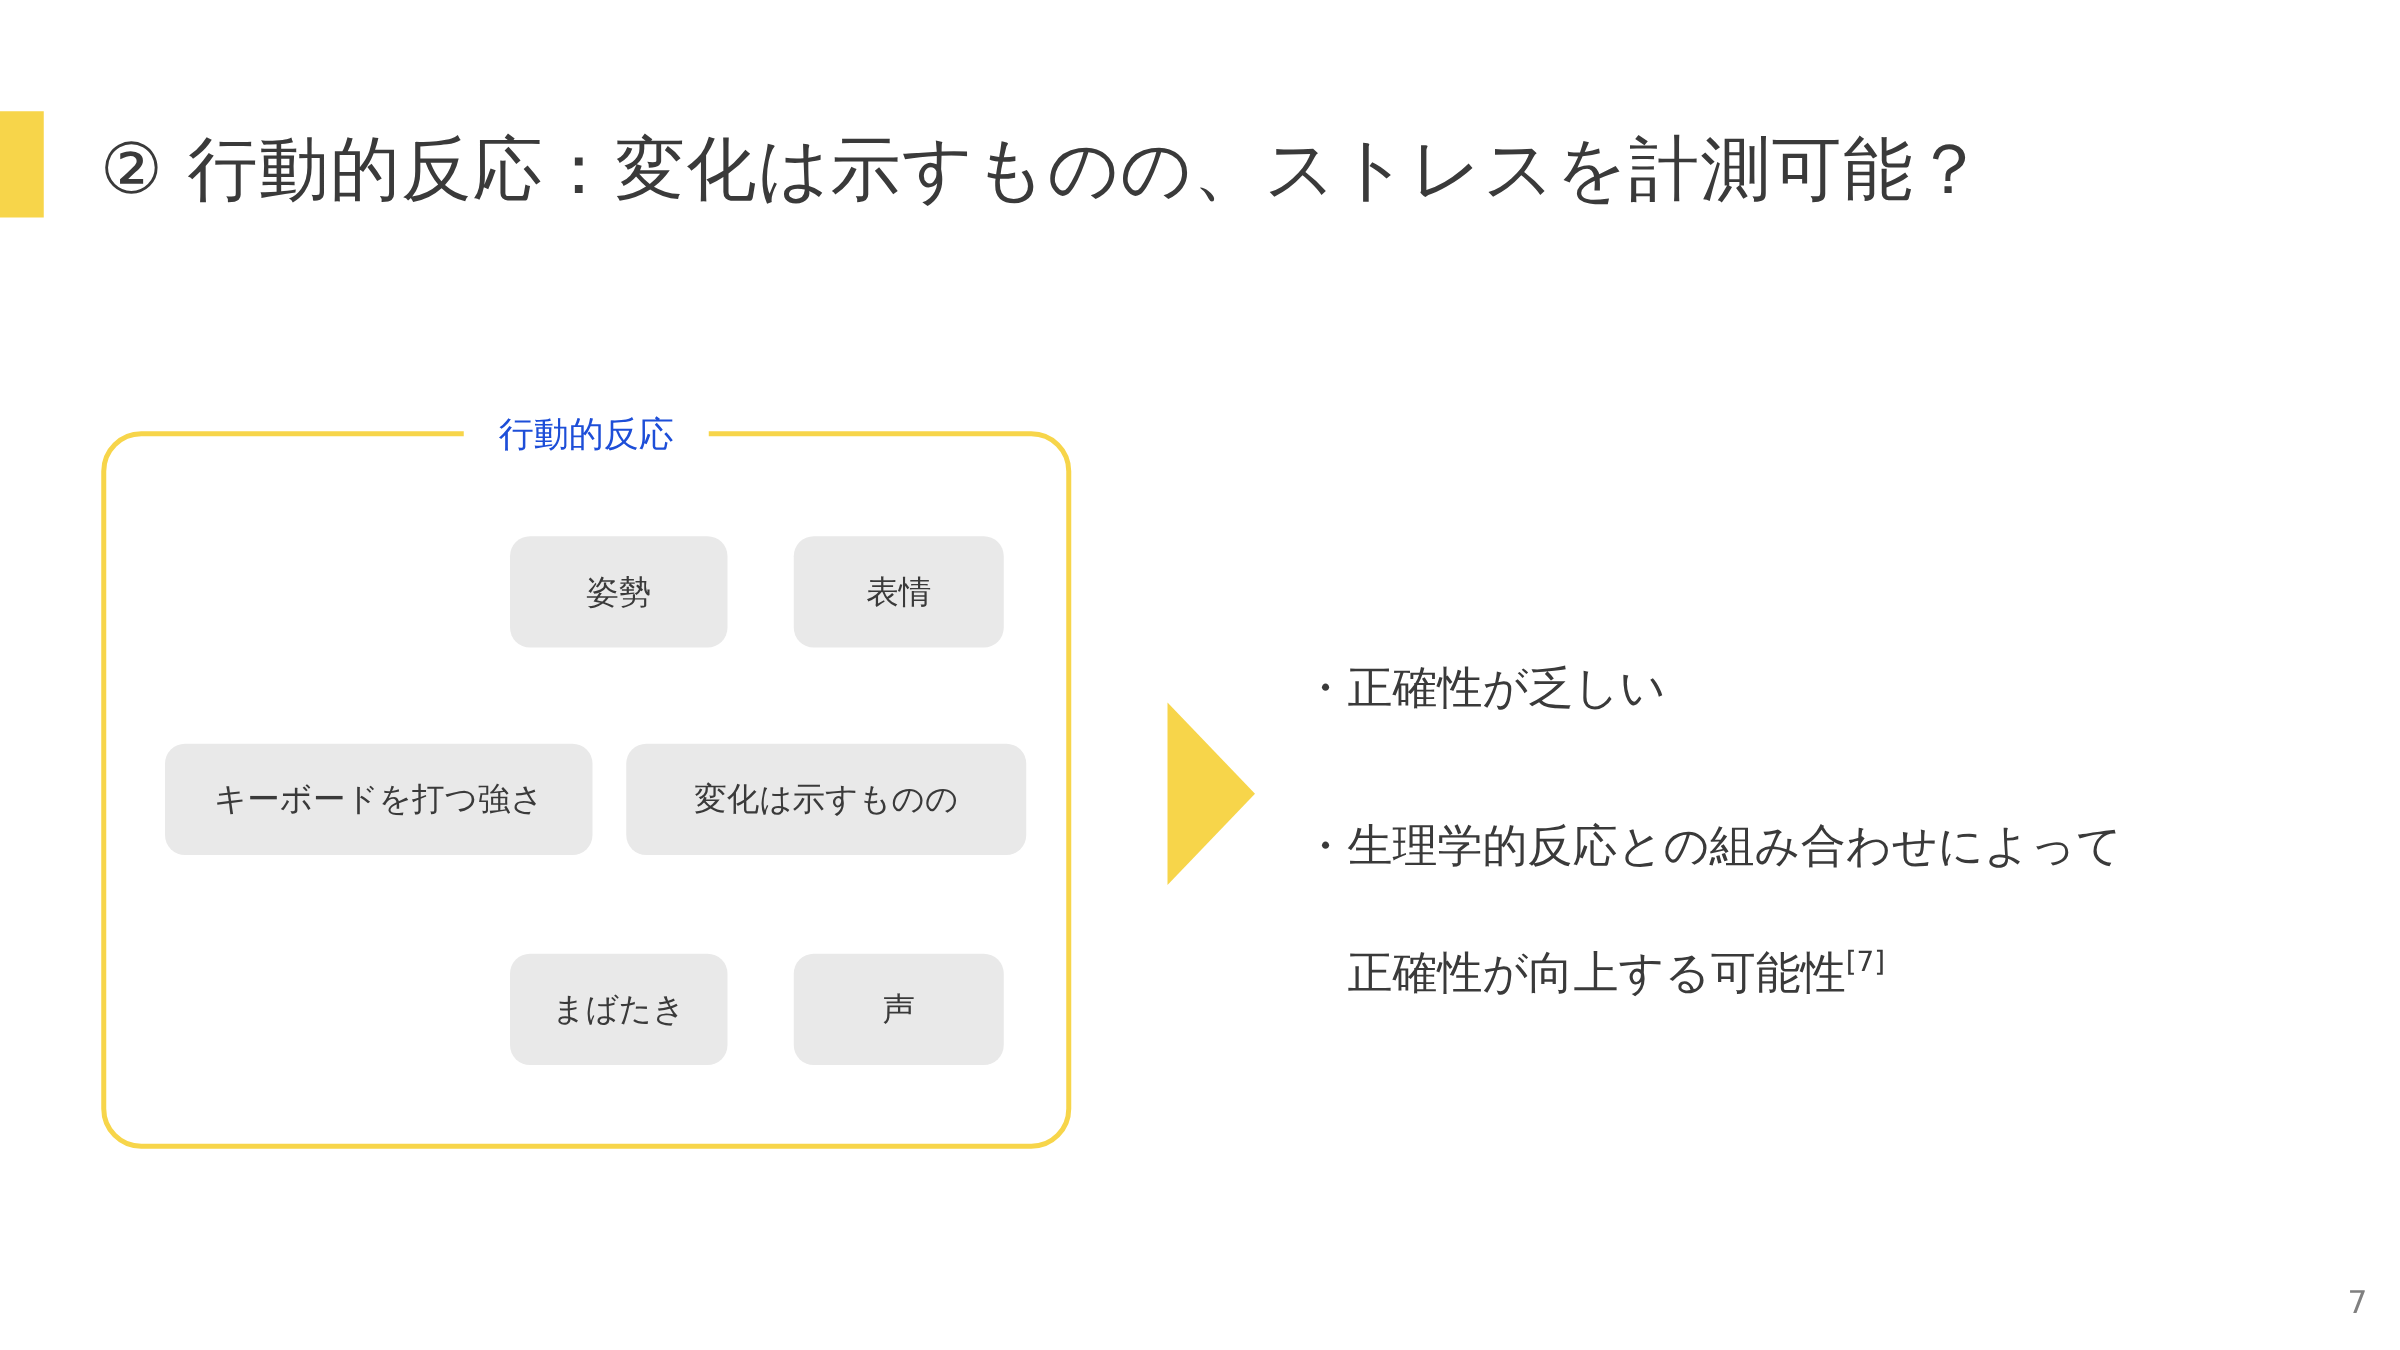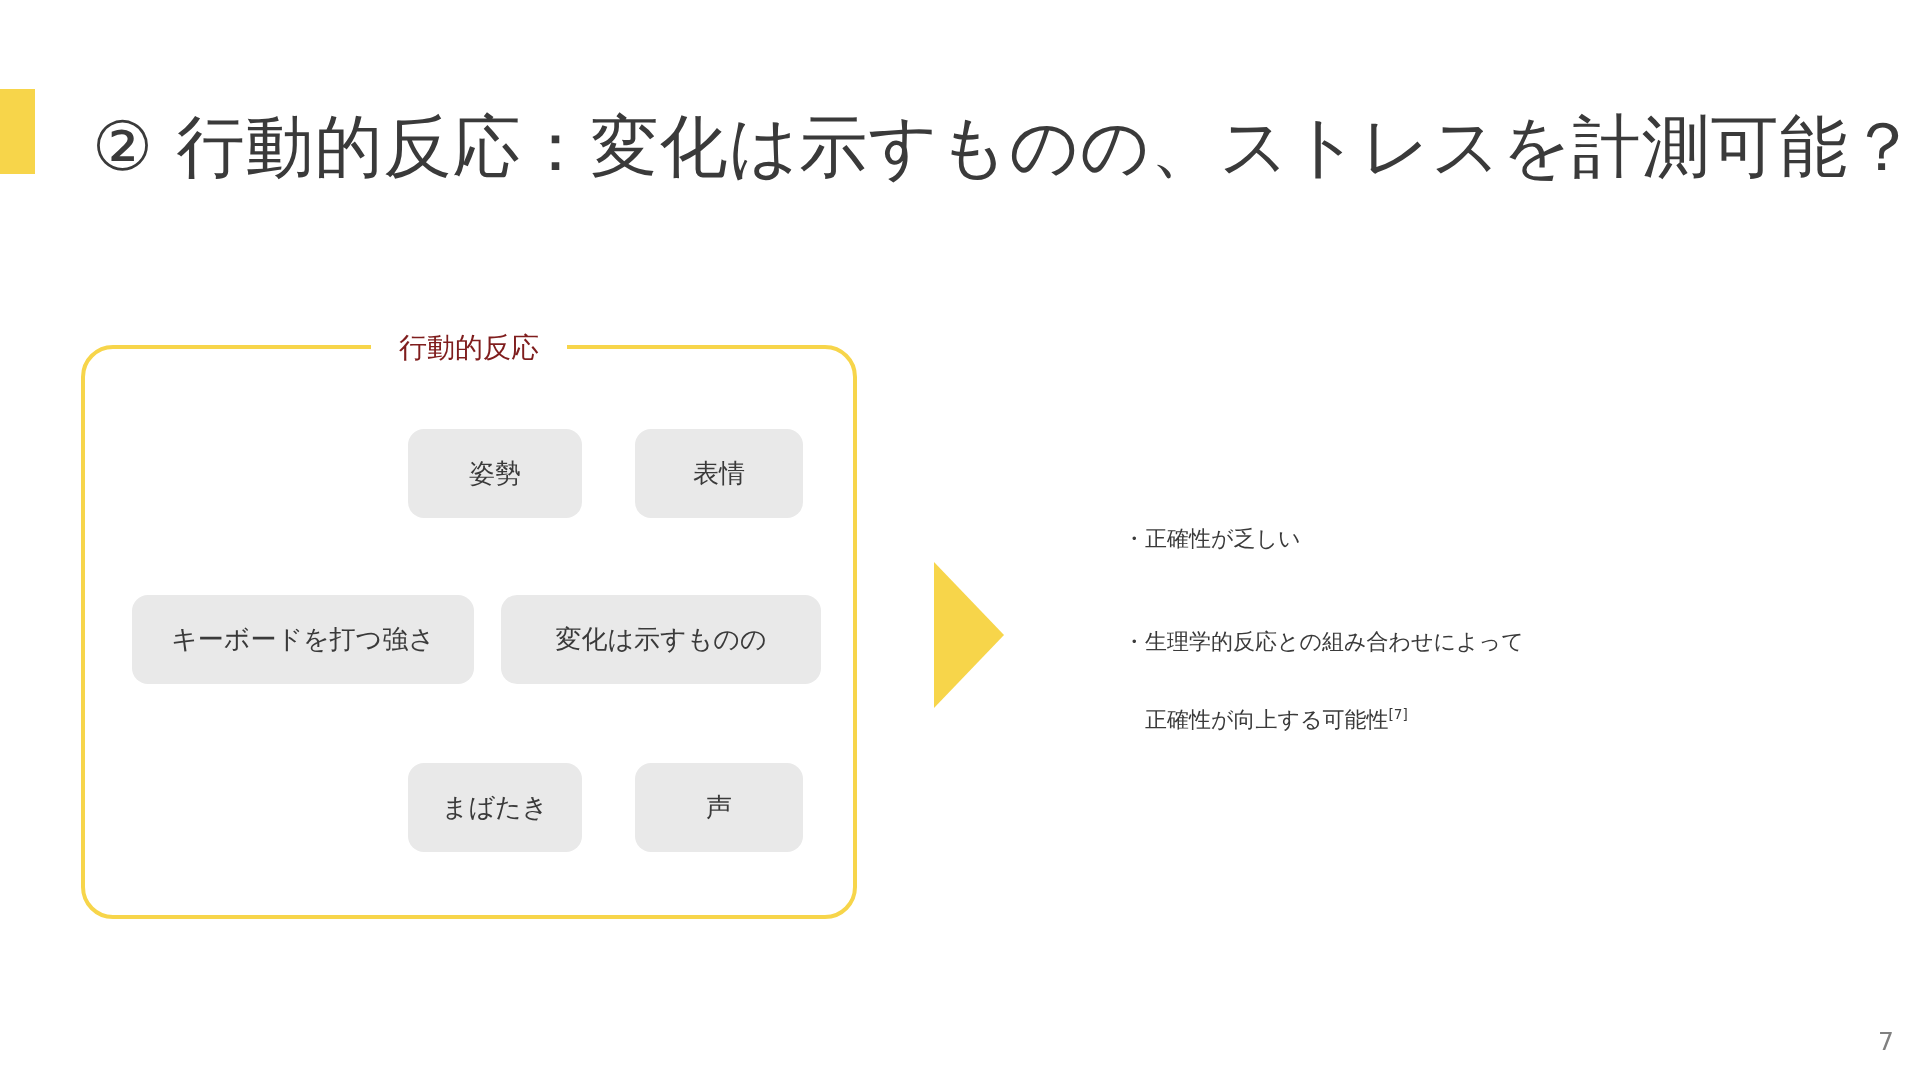--- a/index.html
+++ b/index.html
@@ -23,24 +23,24 @@
     top: 89px;
     width: 35px;
     height: 85px;
     background: #F7D54A;
   }
   .slide-title {
     position: absolute;
     left: 76px;
     top: 89px;
     height: 85px;
-    margin: 16px;
+    margin: 4px;
     display: flex;
     align-items: center;
-    font-size: 68px;
+    font-size: 56px;
     font-weight: 400;
     letter-spacing: 1px;
     color: #3a3a3a;
     white-space: nowrap;
   }
 
   
   .diagram-box {
     position: absolute;
     left: 81px;
@@ -53,21 +53,21 @@
     background: #ffffff;
   }
   .box-label {
     position: absolute;
     top: -21px;
     left: 50%;
     transform: translateX(-50%);
     background: #ffffff;
     padding: 0 28px;
     font-size: 28px;
-    color: #7f1d1d;
+    color: #1d4ed8;
     white-space: nowrap;
     line-height: 1.4;
   }
   .chip {
     position: absolute;
     height: 89px;
     background: #E9E9E9;
     border-radius: 16px;
     display: flex;
     align-items: center;
@@ -94,23 +94,23 @@
     width: 0;
     height: 0;
     border-top: 73px solid transparent;
     border-bottom: 73px solid transparent;
     border-left: 70px solid #F7D54A;
   }
 
   
   .notes {
     position: absolute;
-    left: 1123px;
+    left: 1042px;
     top: 520px;
-    font-size: 22px;
+    font-size: 36px;
     line-height: 1.7;
     color: #3a3a3a;
   }
   .notes p { margin: 0; }
   .notes .bullet2 { margin-top: 66px; }
   .notes .line2 { display: block; padding-left: 1em; margin-top: 40px; }
   .sup {
     font-size: 0.62em;
     vertical-align: super;
     line-height: 0;

